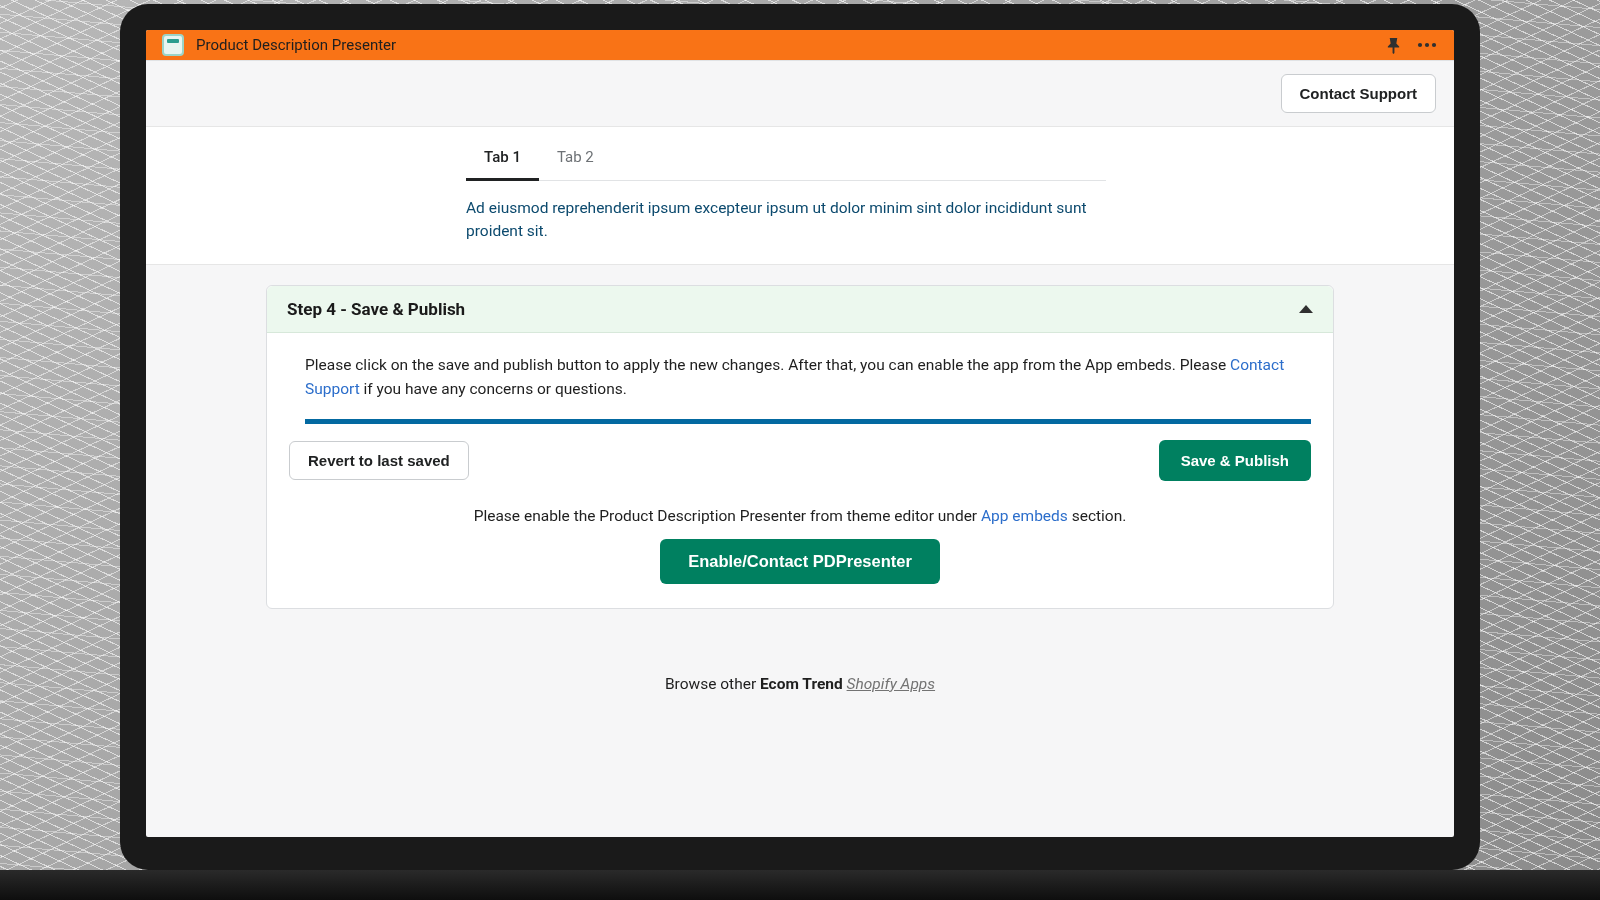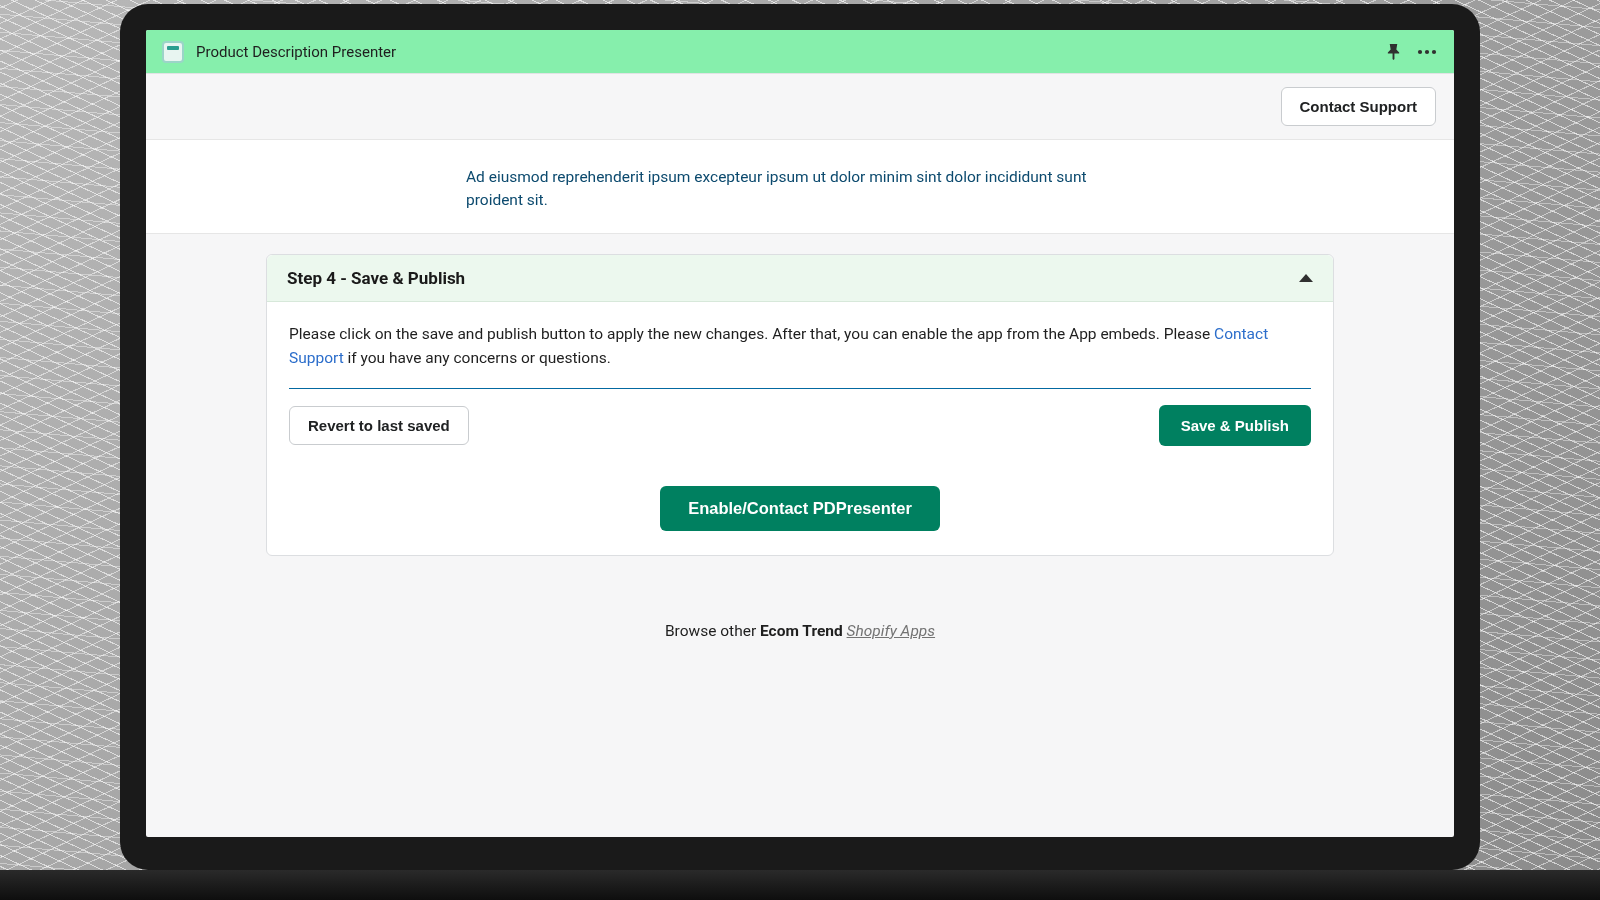--- a/index.html
+++ b/index.html
@@ -47,22 +47,22 @@
   height: 807px;
   background: #f6f6f7;
   border-radius: 2px;
   overflow: hidden;
   display: flex;
   flex-direction: column;
 }
 
 
 .topbar {
-  height: 44px;
-  background: #86efac;
+  height: 31px;
+  background: #f97316;
   border-bottom: 1px solid #e1e3e5;
   display: flex;
   align-items: center;
   padding: 0 16px;
   gap: 12px;
   flex-shrink: 0;
 }
 .app-icon {
   width: 22px;
   height: 22px;
@@ -196,21 +196,22 @@
   border-radius: 6px 6px 0 0;
 }
 .card-body {
   padding: 20px 22px 24px 22px;
 }
 .help-text {
   font-size: 15.5px;
   color: #1f1f1f;
   line-height: 1.55;
   padding-bottom: 18px;
-  border-bottom: 1px solid #0369a1;
+  border-bottom: 5px solid #0369a1;
+  margin-left: 16px;
 }
 .link {
   color: #2c6ecb;
   cursor: pointer;
 }
 .actions-row {
   display: flex;
   justify-content: space-between;
   align-items: center;
   padding-top: 16px;
@@ -275,20 +276,24 @@
         </svg>
       </div>
     </div>
 
     <div class="supportbar">
       <button class="btn-outline">Contact Support</button>
     </div>
 
     <div class="preview-region">
       <div class="preview-inner">
+        <div class="tabs-row">
+          <div class="tab active">Tab 1</div>
+          <div class="tab">Tab 2</div>
+        </div>
         <div class="tab-content">Ad eiusmod reprehenderit ipsum excepteur ipsum ut dolor minim sint dolor incididunt sunt proident sit.</div>
       </div>
     </div>
 
     <div class="main">
 
 
       <div class="card open">
         <div class="card-header">
           <h3>Step 4 - Save &amp; Publish</h3>
@@ -296,20 +301,23 @@
         </div>
         <div class="card-body">
           <p class="help-text">
             <span>Please click on the save and publish button to apply the new changes. After that, you can enable the app from the App embeds. Please </span><span class="link">Contact Support</span><span> if you have any concerns or questions.</span>
           </p>
           <div class="actions-row">
             <button class="btn-outline">Revert to last saved</button>
             <button class="btn-primary">Save &amp; Publish</button>
           </div>
           <div class="enable-row">
+            <div>
+              <span>Please enable the Product Description Presenter from theme editor under </span><span class="link">App embeds</span><span> section.</span>
+            </div>
             <button class="btn-primary">Enable/Contact PDPresenter</button>
           </div>
         </div>
       </div>
 
       <div class="footer-line">
         <span>Browse other </span><span class="brand">Ecom Trend</span><span> </span><span class="footer-link">Shopify Apps</span>
       </div>
 
     </div>

